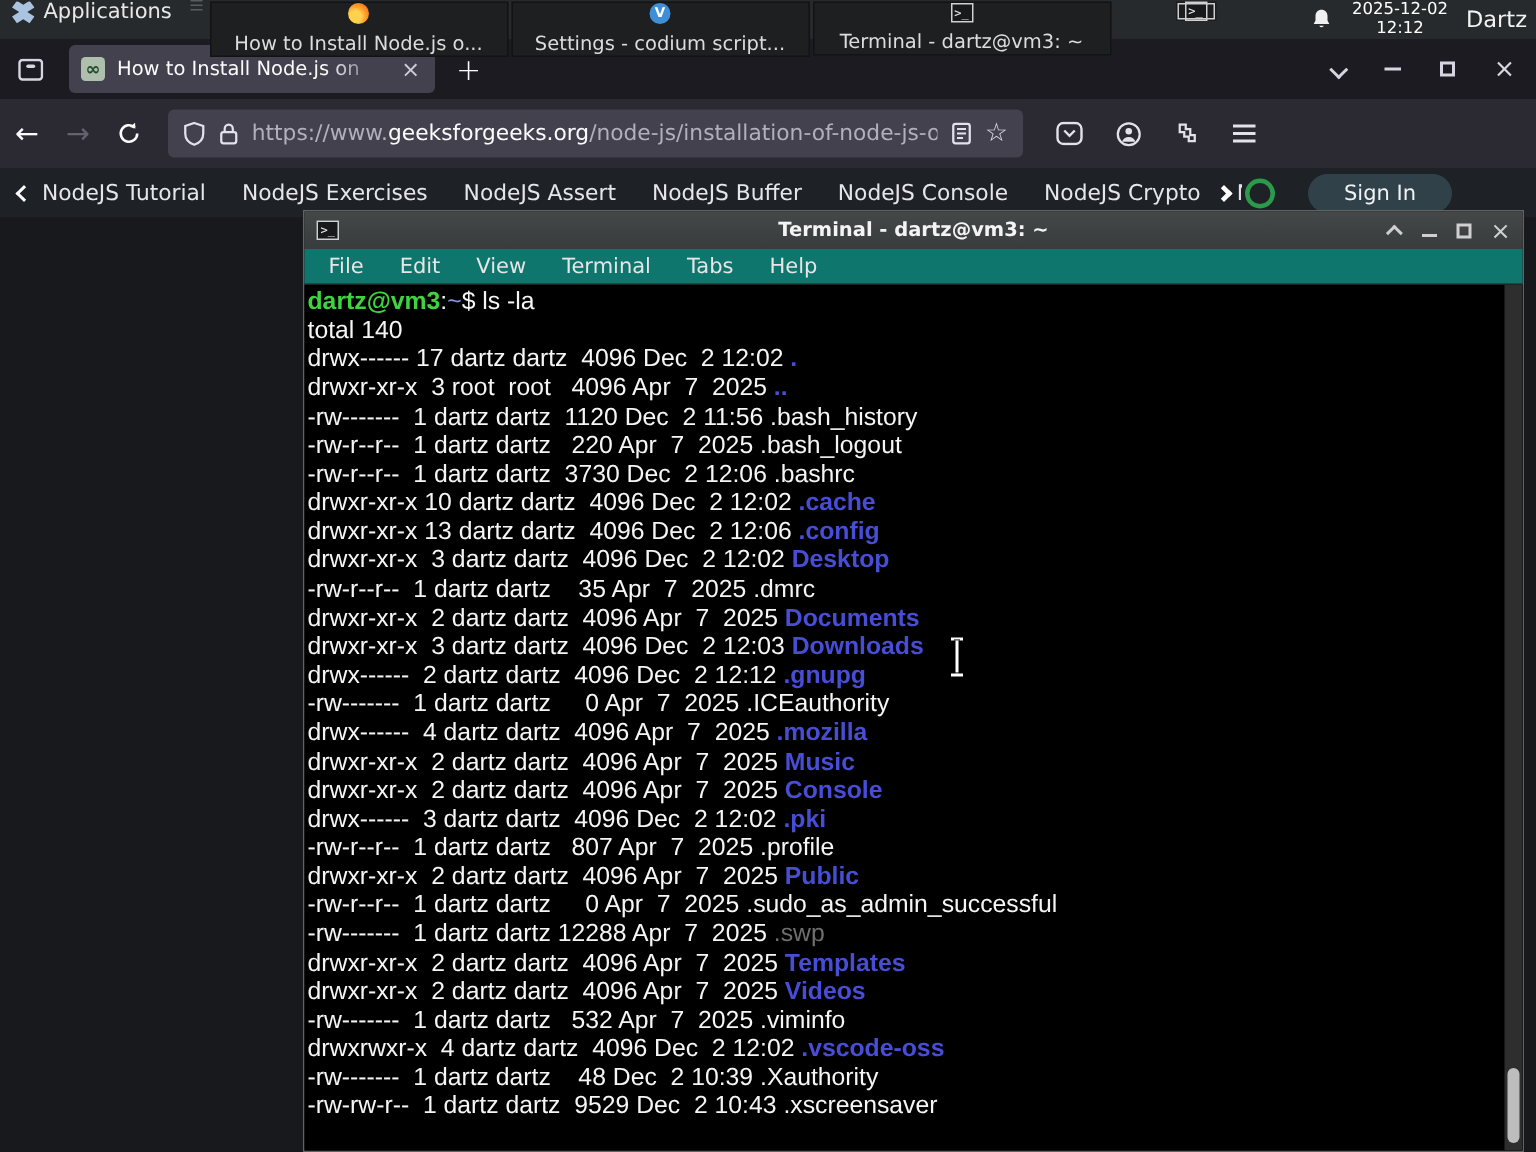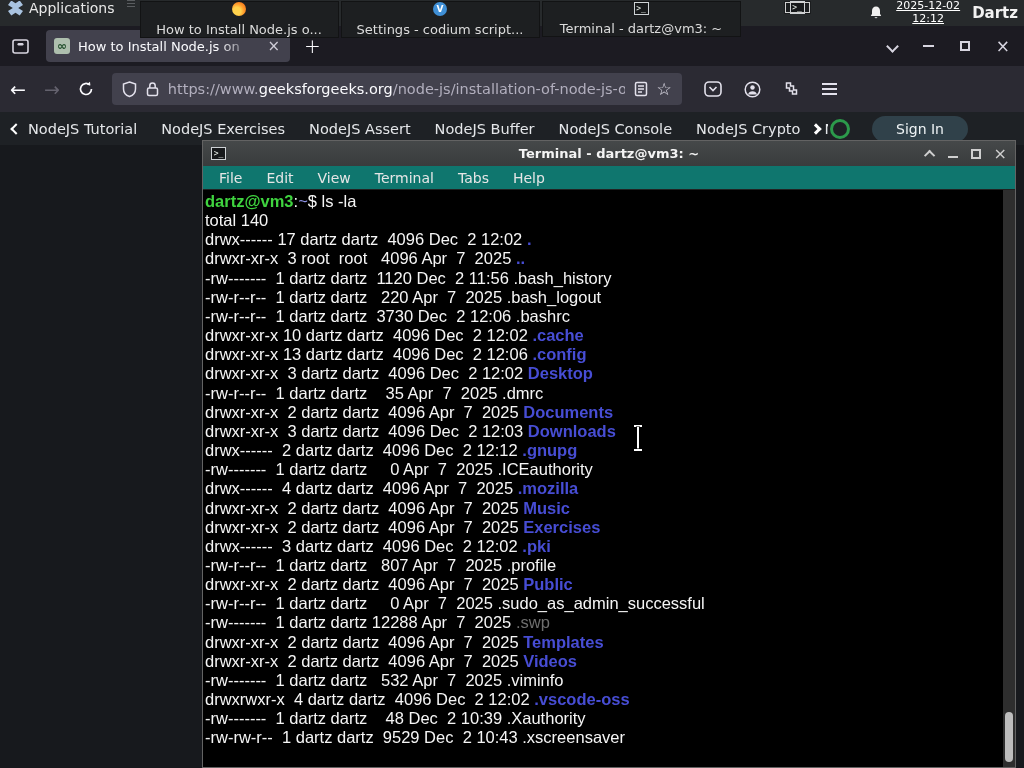--- a/index.html
+++ b/index.html
@@ -22,22 +22,22 @@
   .ff-ico { width:14px; height:14px; border-radius:50%; flex:0 0 auto;
             background:radial-gradient(circle at 35% 65%, #ffd24d 0 30%, #ff9b2c 55%, #e8590c 100%); }
   .codium-ico { width:14px; height:14px; border-radius:50%; background:#3f8fd6; flex:0 0 auto;
             color:#fff; font-size:9px; line-height:14px; text-align:center; font-weight:bold; }
   .term-ico { width:15px; height:13px; background:#17191b; border:1px solid #ced2d5; flex:0 0 auto;
               color:#e8efe9; font-size:8px; line-height:11px; text-align:center; font-family:"DejaVu Sans Mono",monospace; }
   .tray-sep { width:1px; background:#3c3f41; margin:3px 2px; }
   .tray-term-wrap { display:flex; align-items:center; padding:0 6px; background:#1b1d1f; outline:1px solid #cfcfcf; outline-offset:-2px; margin:1px 12px 1px 42px; }
   .panel-right { margin-left:auto; display:flex; align-items:center; gap:12px; padding-right:4px; }
   .bell { width:16px; height:16px; }
-  .clock { text-align:center; font-size:11px; line-height:1.15; color:#ffffff;text-decoration:underline; }
-  .user-label { font-size:15px; color:#f2f2f2; padding-right:2px;font-weight:bold; }
+  .clock { text-align:center; font-size:11px; line-height:1.15; color:#ffffff; }
+  .user-label { font-size:15px; color:#f2f2f2; padding-right:2px; }
 
   
   .browser { position:absolute; top:26px; left:0; width:1024px; height:742px; background:#17191d; }
   .tabbar { height:40px; background:#1c1b22; display:flex; align-items:center; padding:0 6px; }
   .ffview { width:28px; height:28px; display:flex; align-items:center; justify-content:center; border-radius:4px; }
   .tab { display:flex; align-items:center; gap:8px; width:244px; height:32px; background:#42414d;
          border-radius:4px; margin-left:12px; padding:0 8px; color:#fbfbfe; font-size:13px; }
   .favicon { width:16px; height:16px; border-radius:3px; background:#aebfae; color:#1f4d2a; font-size:12px;
              line-height:16px; text-align:center; font-weight:bold; flex:0 0 auto; }
   .tab-title { flex:1; white-space:nowrap; overflow:hidden;
@@ -272,21 +272,21 @@
         <div class="trow"><span>drwxr-xr-x 10 dartz dartz  4096 Dec  2 12:02 </span><span class="fn-dir">.cache</span></div>
         <div class="trow"><span>drwxr-xr-x 13 dartz dartz  4096 Dec  2 12:06 </span><span class="fn-dir">.config</span></div>
         <div class="trow"><span>drwxr-xr-x  3 dartz dartz  4096 Dec  2 12:02 </span><span class="fn-dir">Desktop</span></div>
         <div class="trow"><span>-rw-r--r--  1 dartz dartz    35 Apr  7  2025 </span><span class="fn-file">.dmrc</span></div>
         <div class="trow"><span>drwxr-xr-x  2 dartz dartz  4096 Apr  7  2025 </span><span class="fn-dir">Documents</span></div>
         <div class="trow"><span>drwxr-xr-x  3 dartz dartz  4096 Dec  2 12:03 </span><span class="fn-dir">Downloads</span></div>
         <div class="trow"><span>drwx------  2 dartz dartz  4096 Dec  2 12:12 </span><span class="fn-dir">.gnupg</span></div>
         <div class="trow"><span>-rw-------  1 dartz dartz     0 Apr  7  2025 </span><span class="fn-file">.ICEauthority</span></div>
         <div class="trow"><span>drwx------  4 dartz dartz  4096 Apr  7  2025 </span><span class="fn-dir">.mozilla</span></div>
         <div class="trow"><span>drwxr-xr-x  2 dartz dartz  4096 Apr  7  2025 </span><span class="fn-dir">Music</span></div>
-        <div class="trow"><span>drwxr-xr-x  2 dartz dartz  4096 Apr  7  2025 </span><span class="fn-dir">Exercises</span></div>
+        <div class="trow"><span>drwxr-xr-x  2 dartz dartz  4096 Apr  7  2025 </span><span class="fn-dir">Console</span></div>
         <div class="trow"><span>drwx------  3 dartz dartz  4096 Dec  2 12:02 </span><span class="fn-dir">.pki</span></div>
         <div class="trow"><span>-rw-r--r--  1 dartz dartz   807 Apr  7  2025 </span><span class="fn-file">.profile</span></div>
         <div class="trow"><span>drwxr-xr-x  2 dartz dartz  4096 Apr  7  2025 </span><span class="fn-dir">Public</span></div>
         <div class="trow"><span>-rw-r--r--  1 dartz dartz     0 Apr  7  2025 </span><span class="fn-file">.sudo_as_admin_successful</span></div>
         <div class="trow"><span>-rw-------  1 dartz dartz 12288 Apr  7  2025 </span><span class="fn-dim">.swp</span></div>
         <div class="trow"><span>drwxr-xr-x  2 dartz dartz  4096 Apr  7  2025 </span><span class="fn-dir">Templates</span></div>
         <div class="trow"><span>drwxr-xr-x  2 dartz dartz  4096 Apr  7  2025 </span><span class="fn-dir">Videos</span></div>
         <div class="trow"><span>-rw-------  1 dartz dartz   532 Apr  7  2025 </span><span class="fn-file">.viminfo</span></div>
         <div class="trow"><span>drwxrwxr-x  4 dartz dartz  4096 Dec  2 12:02 </span><span class="fn-dir">.vscode-oss</span></div>
         <div class="trow"><span>-rw-------  1 dartz dartz    48 Dec  2 10:39 </span><span class="fn-file">.Xauthority</span></div>

